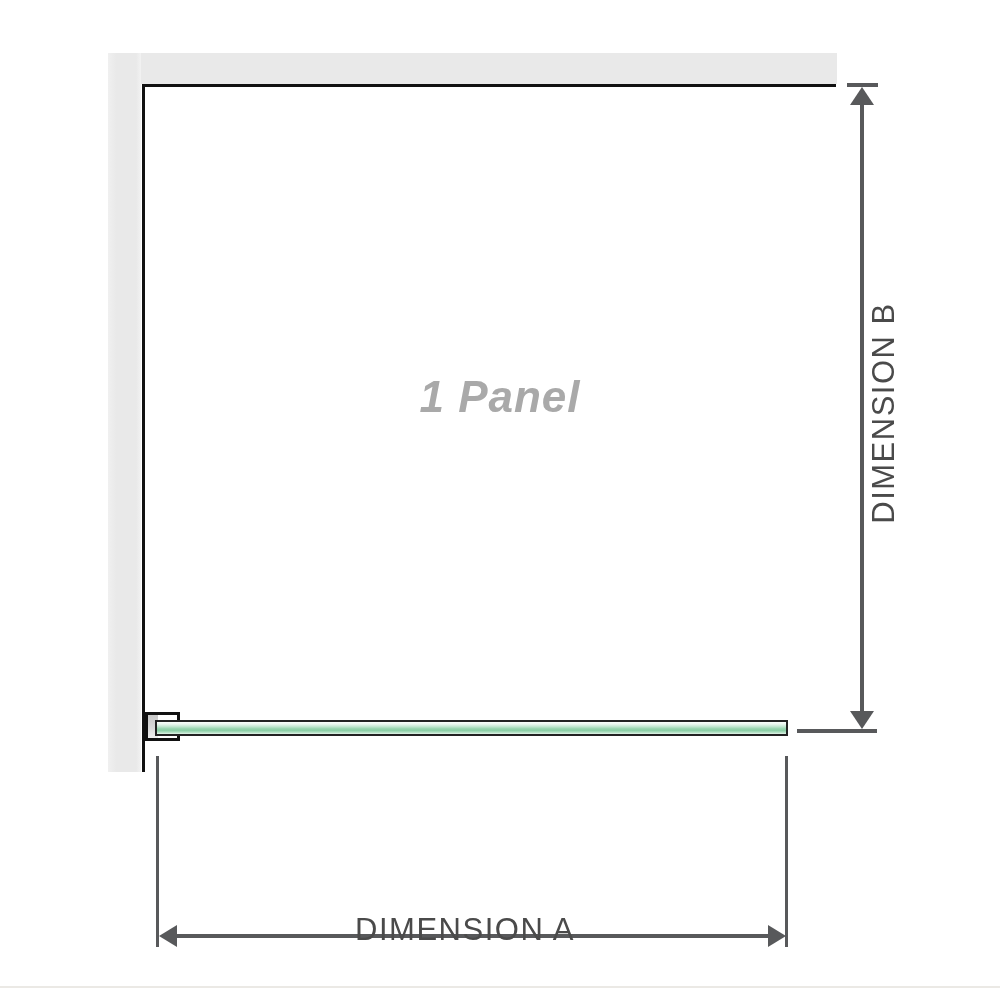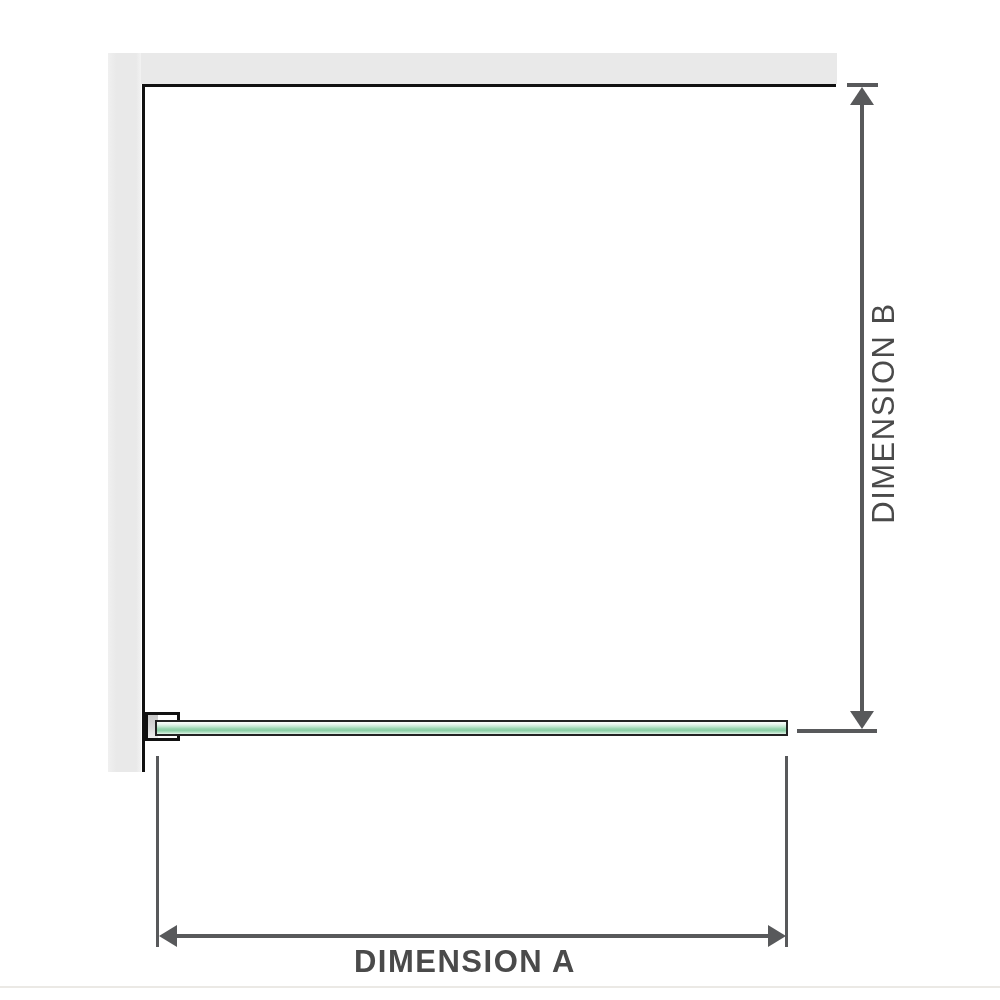--- a/index.html
+++ b/index.html
@@ -58,21 +58,21 @@
     border-right:18px solid var(--dimension-line,#58595b);}
   .arrow-right{left:768px;top:925px;
     border-top:11px solid transparent;border-bottom:11px solid transparent;
     border-left:18px solid var(--dimension-line,#58595b);}
 
   
   .dim-label{
     color:var(--label-text,#4a4a4a);
     font-size:31px;font-weight:300;letter-spacing:1.5px;
     text-align:center;white-space:nowrap;}
-  .dima-label{left:265px;top:944px;width:400px;line-height:36px;font-weight:bold;}
+  .dima-label{left:265px;top:912px;width:400px;line-height:36px;}
   .dimb-label{left:734px;top:396px;width:300px;height:34px;line-height:34px;
     transform:rotate(-90deg);}
   .panel-label{
     left:350px;top:370px;width:300px;line-height:54px;
     color:var(--panel-label-text,#a9a9a9);
     font-size:44px;font-style:italic;font-weight:600;
     letter-spacing:1px;text-align:center;white-space:nowrap;}
 
   .bottom-rule{left:0;top:986px;width:1000px;height:2px;background:#ebe9e5;}
 </style>
@@ -80,20 +80,21 @@
 <body>
 
 <div id="canvas">
 
   <div class="abs wall wall-top"></div>
   <div class="abs wall-left"></div>
 
   <div class="abs outline outline-top"></div>
   <div class="abs outline outline-left"></div>
 
+  <div class="abs panel-label">1 Panel</div>
 
   <div class="abs bracket">
     <div class="abs bracket-shade"></div>
   </div>
   <div class="abs glass"></div>
 
   <div class="abs dim dimb-tick-top"></div>
   <div class="abs dim dimb-tick-bottom"></div>
   <div class="abs dim dimb-line"></div>
   <div class="abs arrow arrow-up"></div>

